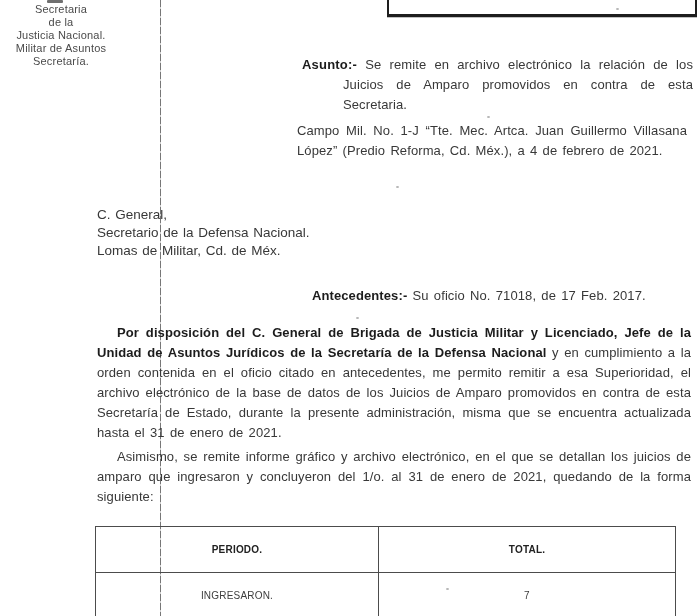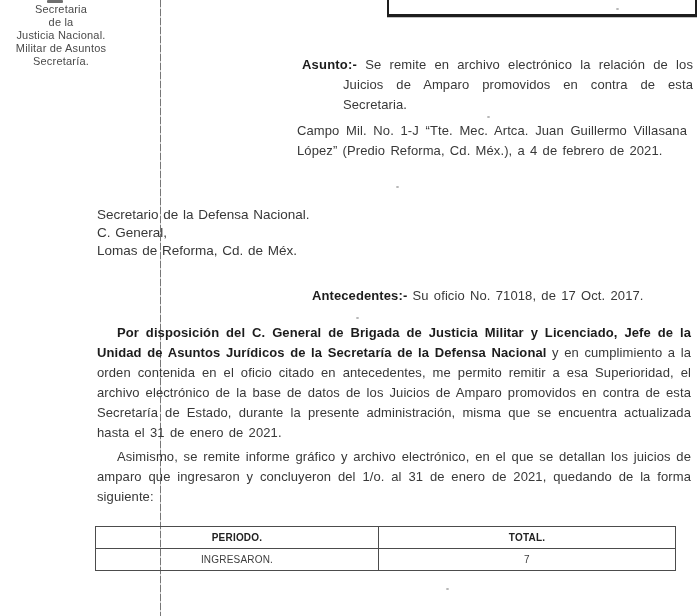--- a/index.html
+++ b/index.html
@@ -66,21 +66,21 @@
   #paragraph-2{left:97px;top:447px;width:594px;text-indent:20px;}
 
   
   #summary-table{
     left:95px;top:526px;width:580px;
     border-collapse:collapse;table-layout:fixed;
     font-size:10px;color:#3d3d3d;
   }
   #summary-table td,#summary-table th{
     border:1px solid #4c4c4c;
-    height:13px;padding:4px 2px;
+    height:13px;padding:16px 2px;
     text-align:center;vertical-align:middle;
     letter-spacing:.2px;
     font-weight:400;
   }
   #summary-table{border:1.5px solid #383838;}
   #summary-table th{font-weight:700;color:#222;}
   #summary-table .col-periodo{width:283px;}
   #summary-table .col-total{width:297px;}
   .value-bold{font-weight:700;color:#1b1b1b;}
 
@@ -103,26 +103,26 @@
 
   <div id="header-box" class="abs"></div>
 
   <div id="fold-line" class="abs"></div>
 
   <div id="subject" class="abs body-text just"><span class="bold lbl">Asunto:-</span> <span>Se remite en archivo electrónico la relación de los Juicios de Amparo promovidos en contra de esta Secretaria.</span></div>
 
   <div id="dateline" class="abs body-text just">Campo Mil. No. 1-J “Tte. Mec. Artca. Juan Guillermo Villasana López” (Predio Reforma, Cd. Méx.), a 4 de febrero de 2021.</div>
 
   <div id="addressee" class="abs">
+    <div>C. General,</div>
     <div>Secretario de la Defensa Nacional.</div>
-    <div>C. General,</div>
-    <div>Lomas de Reforma, Cd. de Méx.</div>
+    <div>Lomas de Militar, Cd. de Méx.</div>
   </div>
 
-  <div id="antecedentes" class="abs body-text"><span class="bold">Antecedentes:-</span><span> Su oficio No. 71018, de 17 Oct. 2017.</span></div>
+  <div id="antecedentes" class="abs body-text"><span class="bold">Antecedentes:-</span><span> Su oficio No. 71018, de 17 Feb. 2017.</span></div>
 
   <div id="paragraph-1" class="abs body-text just"><span class="bold">Por disposición del C. General de Brigada de Justicia Militar y Licenciado, Jefe de la Unidad de Asuntos Jurídicos de la Secretaría de la Defensa Nacional</span><span> y en cumplimiento a la orden contenida en el oficio citado en antecedentes, me permito remitir a esa Superioridad, el archivo electrónico de la base de datos de los Juicios de Amparo promovidos en contra de esta Secretaría de Estado, durante la presente administración, misma que se encuentra actualizada hasta el 31 de enero de 2021.</span></div>
 
   <div id="paragraph-2" class="abs body-text just">Asimismo, se remite informe gráfico y archivo electrónico, en el que se detallan los juicios de amparo que ingresaron y concluyeron del 1/o. al 31 de enero de 2021, quedando de la forma siguiente:</div>
 
   <table id="summary-table" class="abs">
     <colgroup>
         <col class="col-periodo">
         <col class="col-total">
       </colgroup>

